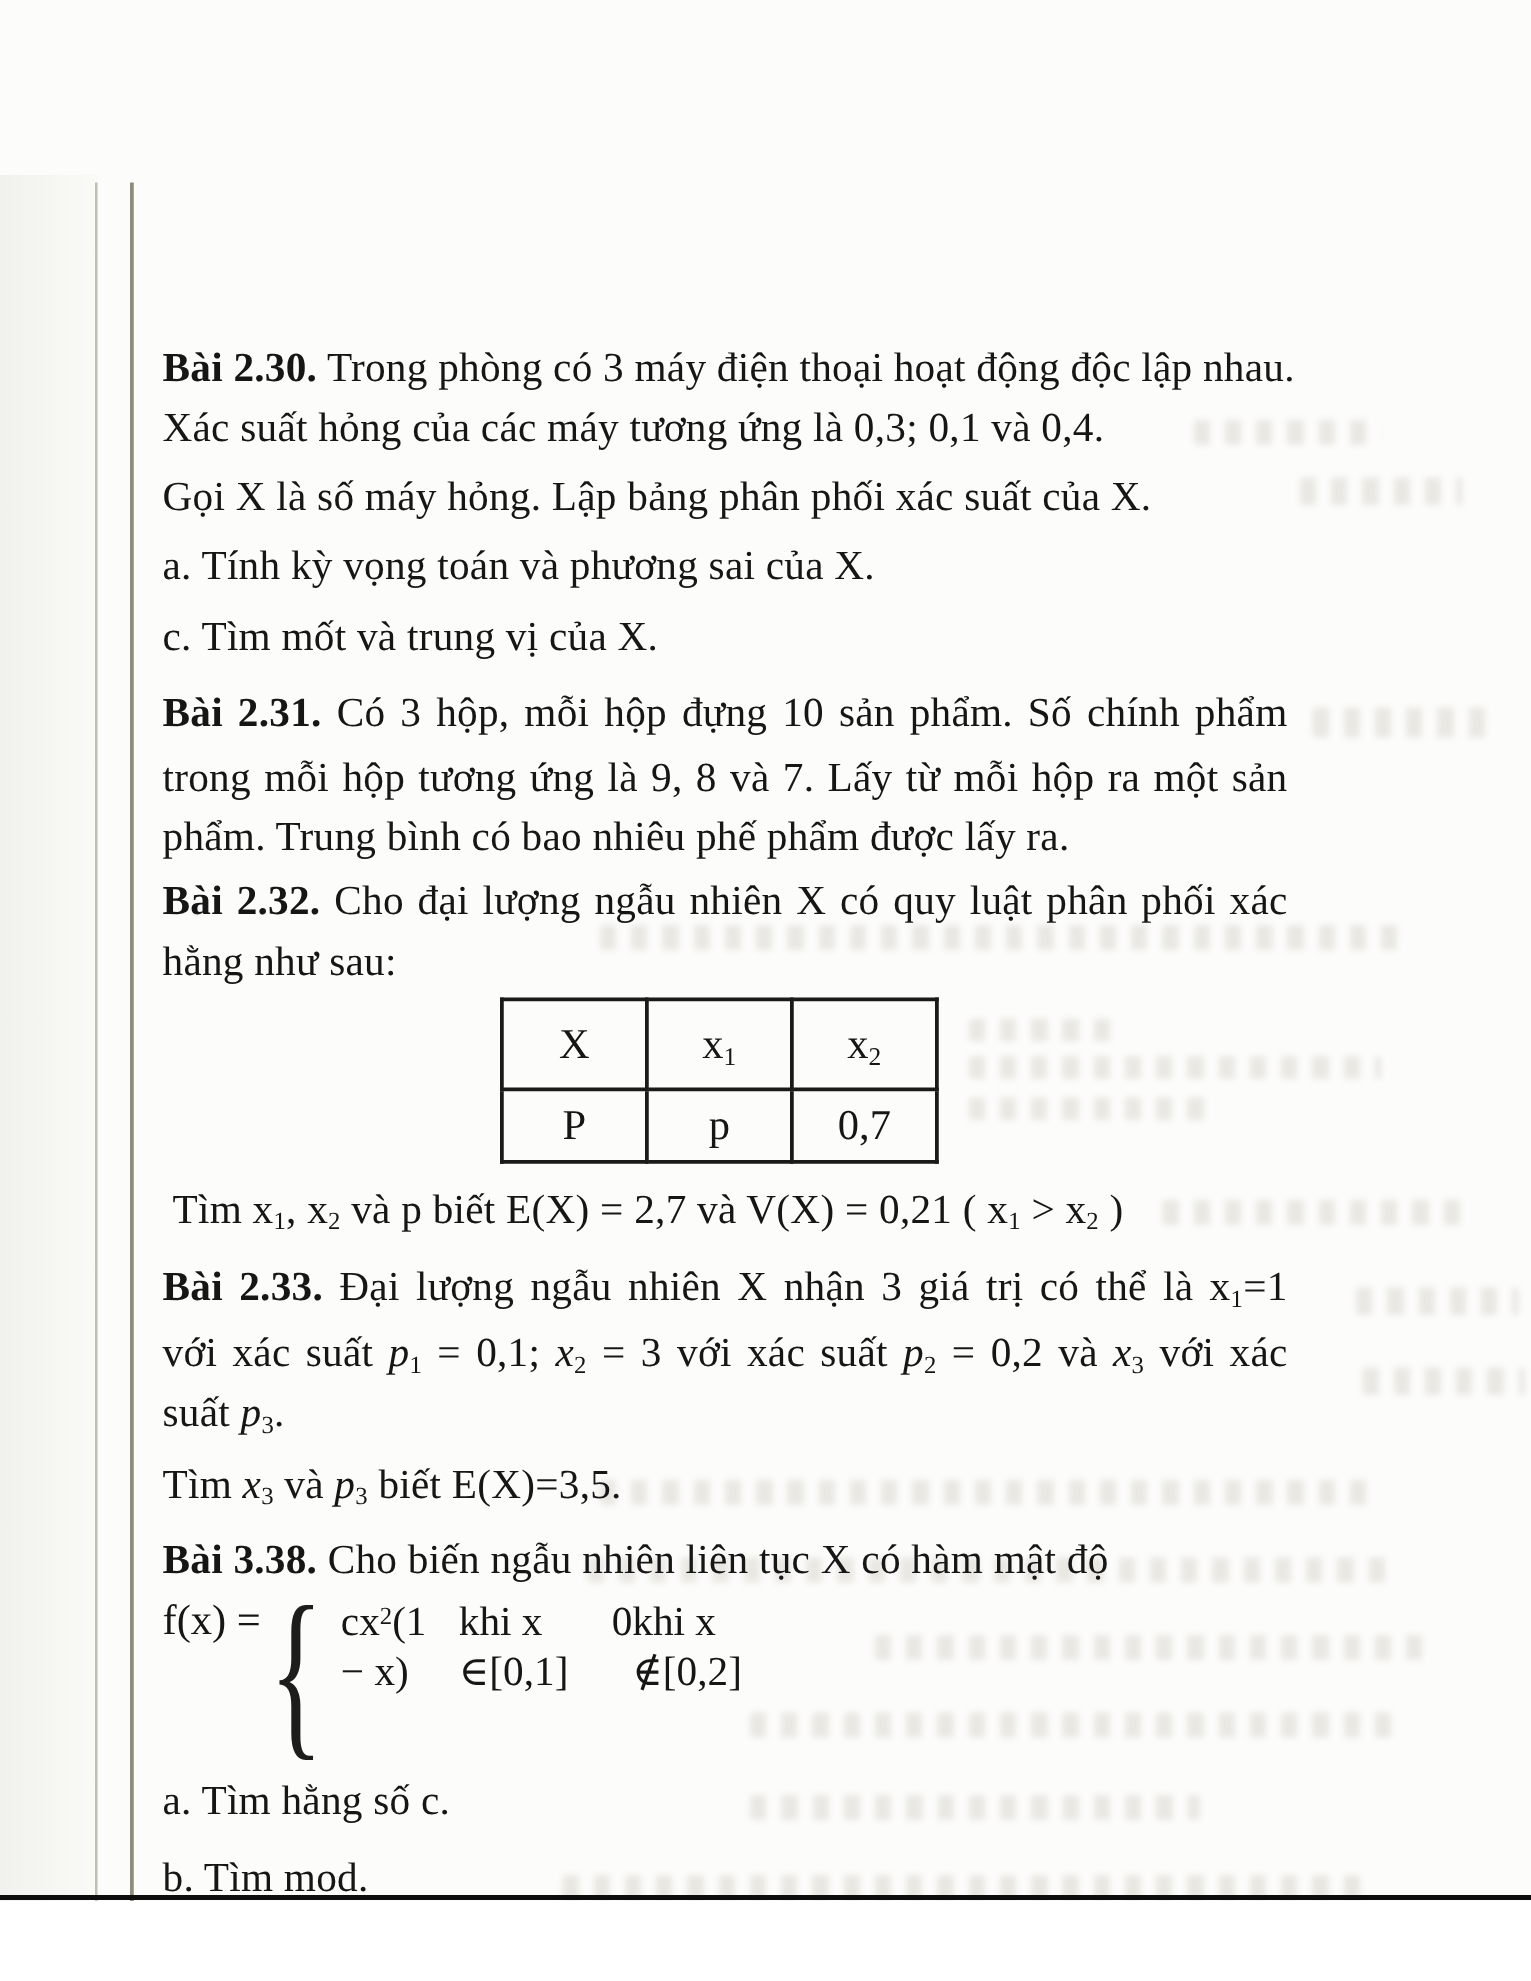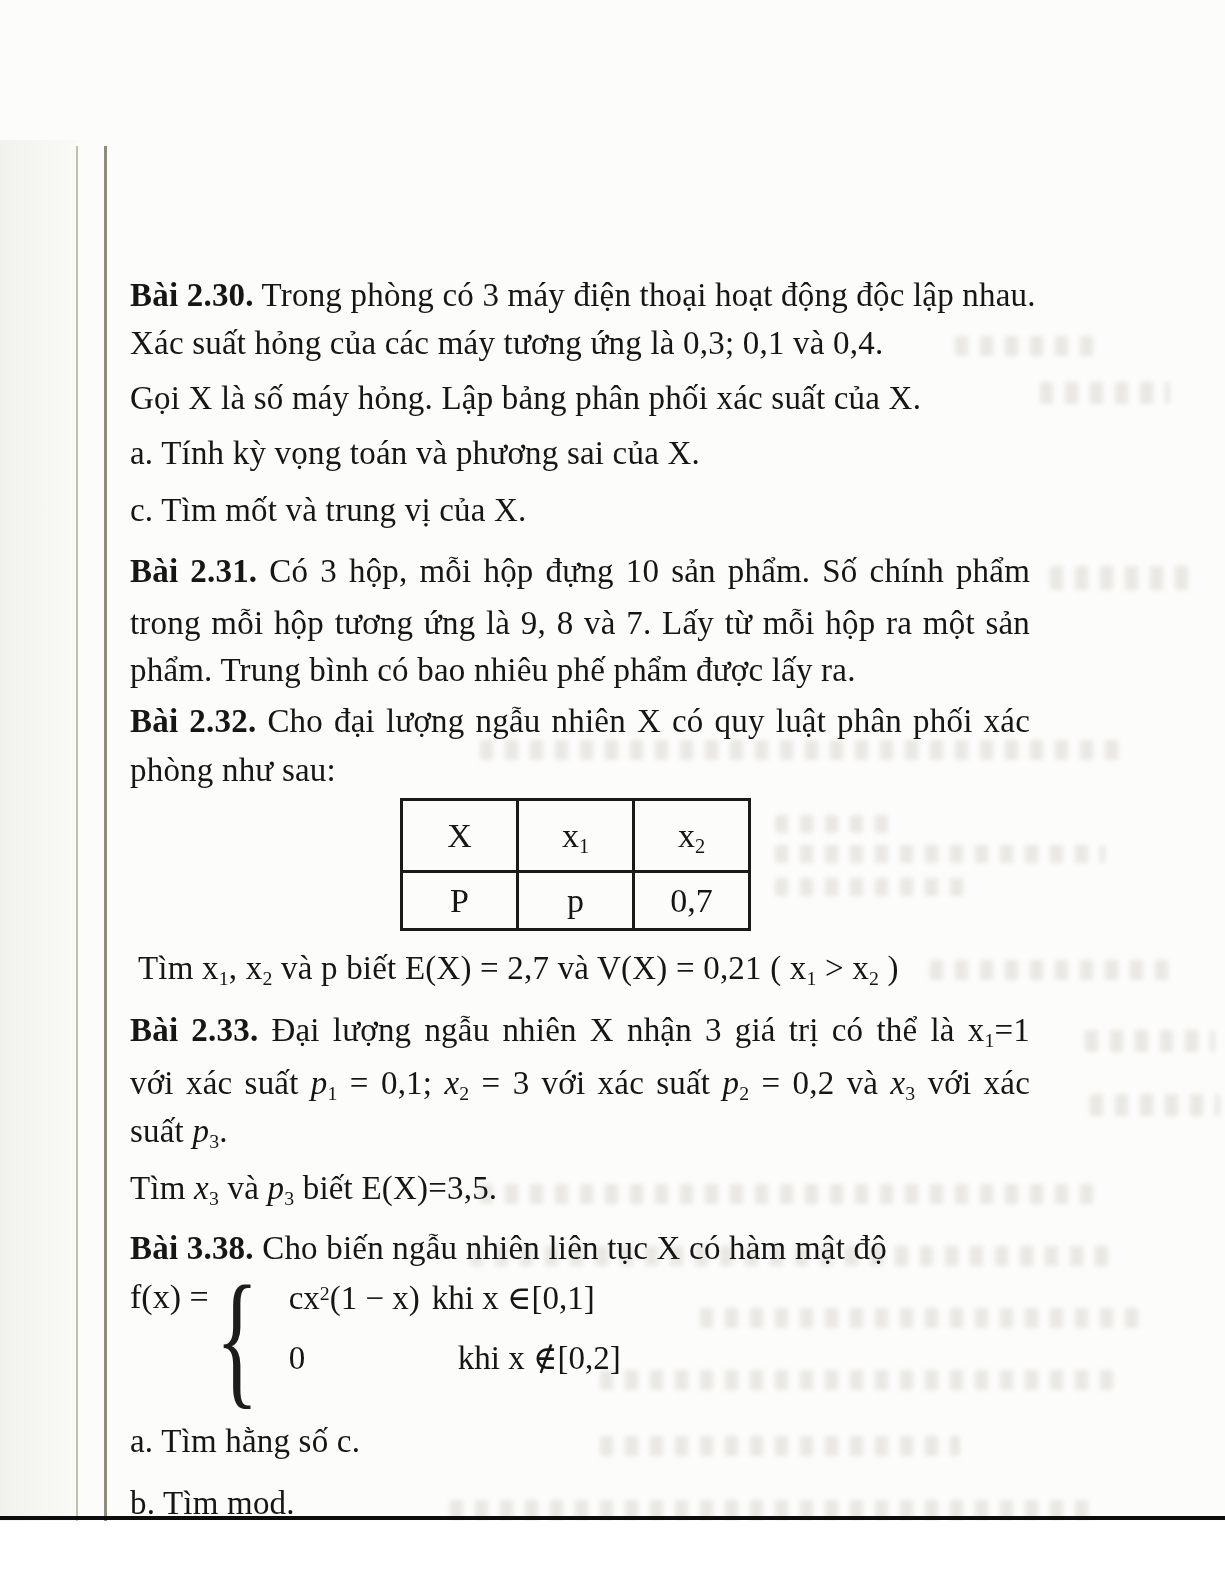--- a/index.html
+++ b/index.html
@@ -56,21 +56,21 @@
   
   .formula {
     position:absolute; left:0; top:1278px; height:128px;
     display:flex; align-items:flex-start;
   }
   .f-lhs { font-size:34px; }
   .f-brace {
     font-size:150px; font-weight:400; line-height:120px;
     transform:scaleX(.6); margin:0 -10px 6px -8px; color:#1d1d1d;
   }
-  .f-cases { display:flex; flex-direction:column; gap:20px; width:332px;margin-left:16px; }
+  .f-cases { display:flex; flex-direction:row; gap:20px; width:332px; }
   .f-row { display:flex; font-size:33px; line-height:40px; }
   .f-row.top { justify-content:flex-start; gap:12px; }
   .f-row.bot { justify-content:space-between; }
 </style>
 </head>
 <body>
 
 <div class="page">
 
   <div class="gutter-outer"></div>
@@ -100,21 +100,21 @@
     <div class="tline" style="top:322px">Xác suất hỏng của các máy tương ứng là 0,3; 0,1 và 0,4.</div>
     <div class="tline" style="top:377px">Gọi X là số máy hỏng. Lập bảng phân phối xác suất của X.</div>
     <div class="tline" style="top:432px">a. Tính kỳ vọng toán và phương sai của X.</div>
     <div class="tline" style="top:489px">c. Tìm mốt và trung vị của X.</div>
 
     <div class="tline just" style="top:550px"><b>Bài 2.31.</b> Có 3 hộp, mỗi hộp đựng 10 sản phẩm. Số chính phẩm</div>
     <div class="tline just" style="top:602px">trong mỗi hộp tương ứng là 9, 8 và 7. Lấy từ mỗi hộp ra một sản</div>
     <div class="tline" style="top:649px">phẩm. Trung bình có bao nhiêu phế phẩm được lấy ra.</div>
 
     <div class="tline just" style="top:700px"><b>Bài 2.32.</b> Cho đại lượng ngẫu nhiên X có quy luật phân phối xác</div>
-    <div class="tline" style="top:749px">phòng như sau:</div>
+    <div class="tline" style="top:749px">hằng như sau:</div>
 
     <table class="dist-table">
       <tbody>
           <tr class="r1">
         <td>X</td>
         <td>x<sub>1</sub></td>
         <td>x<sub>2</sub></td>
       </tr>
       <tr class="r2">
         <td>P</td>

